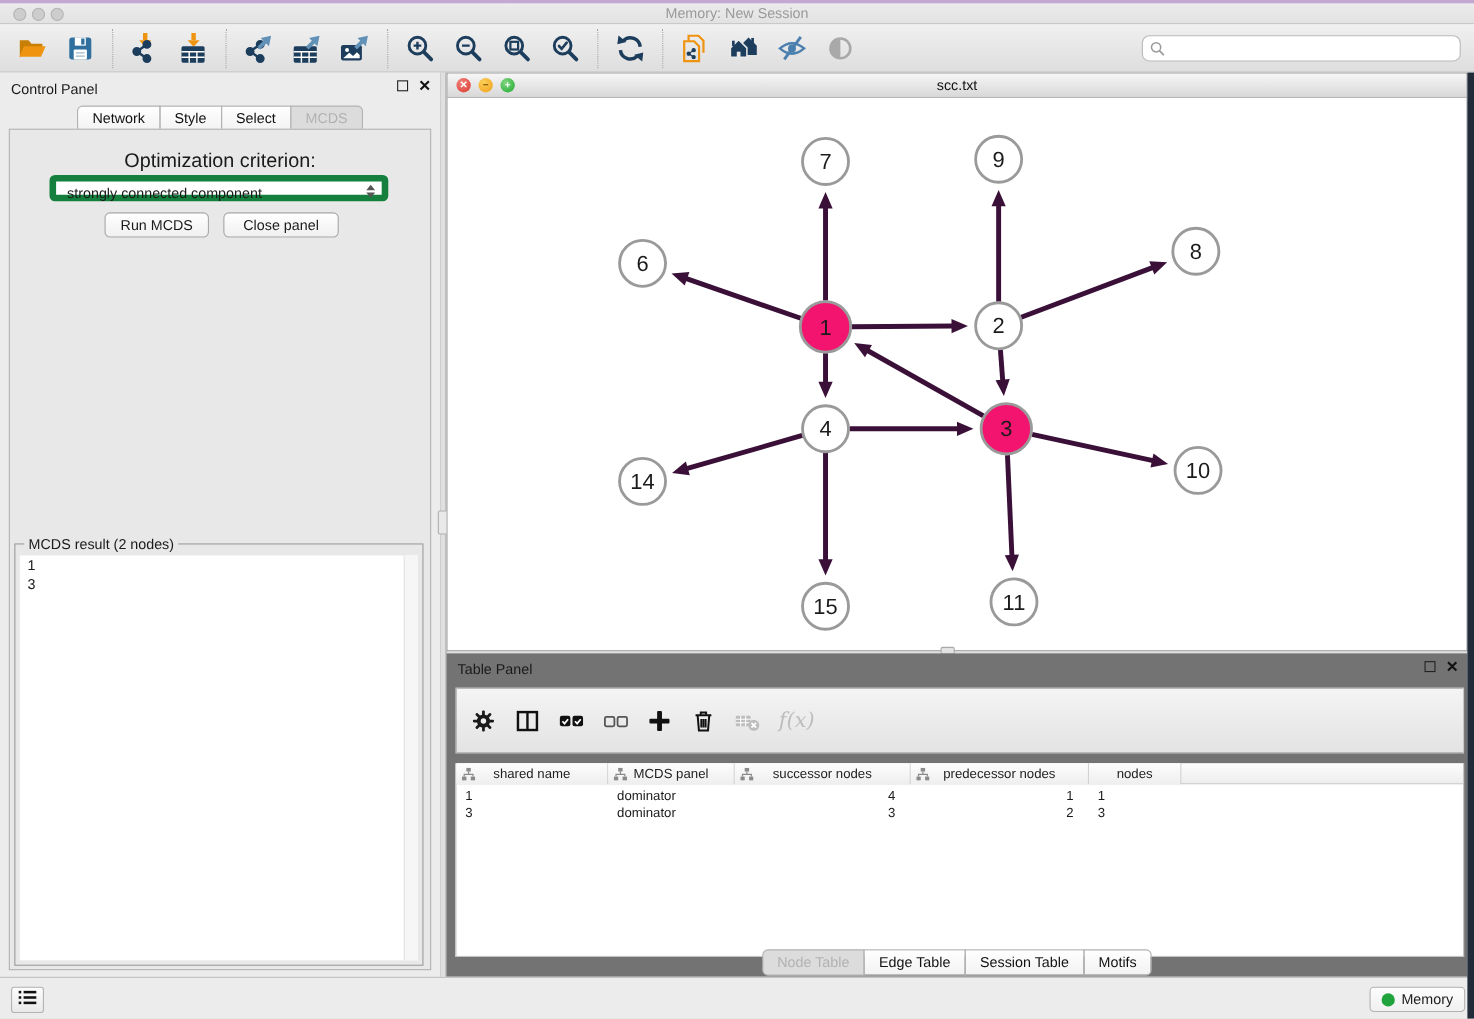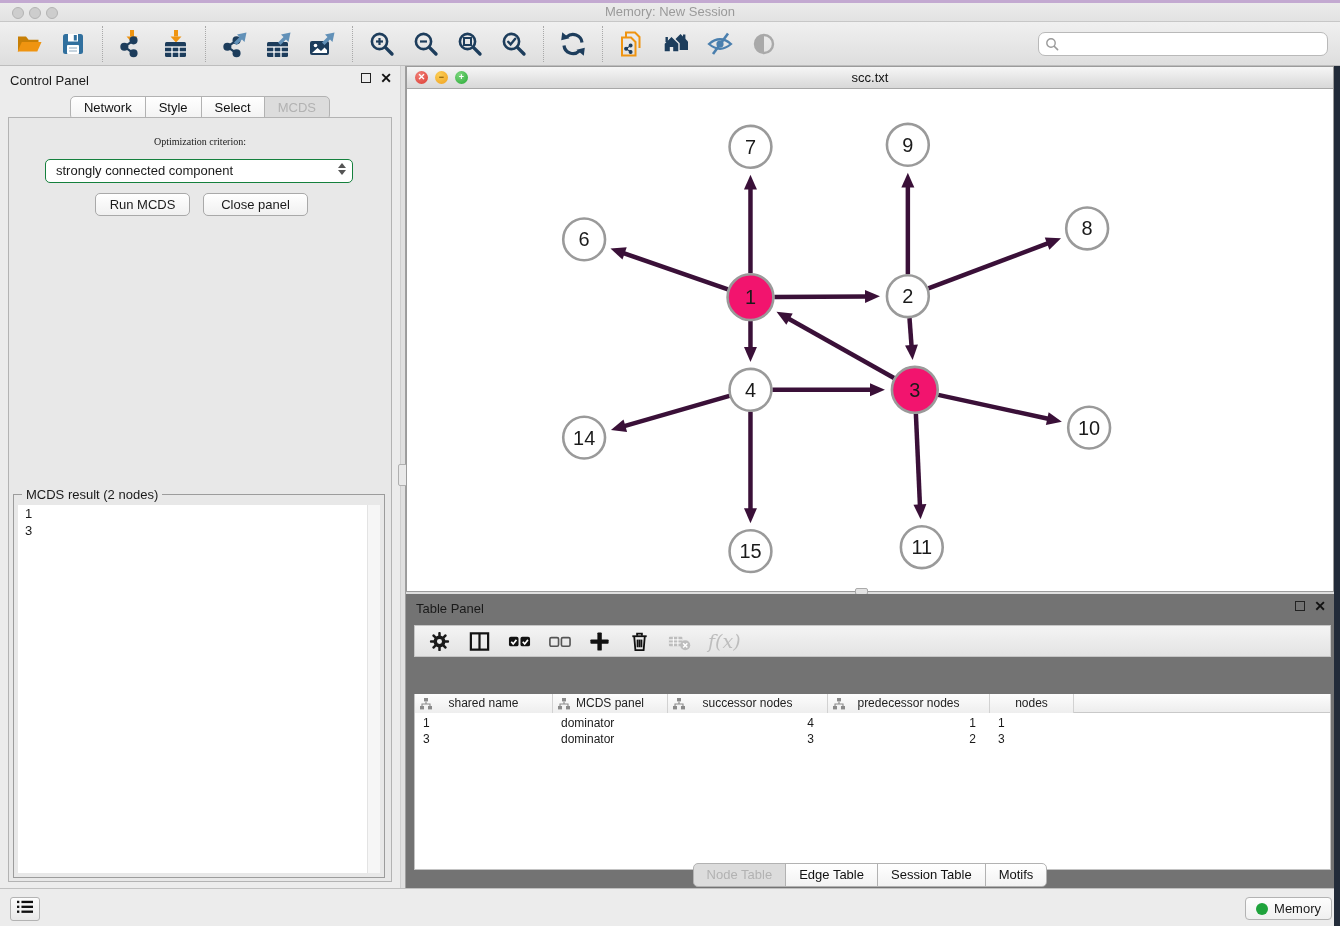--- a/index.html
+++ b/index.html
@@ -35,22 +35,22 @@
   .close-btn { font-size:14px; font-weight:bold; line-height:10px; color:#111; }
 
   .seg-tabs { display:flex; }
   .seg-tab { border:1px solid #b2b2b2; background:linear-gradient(#ffffff,#f2f2f2); font-size:13px; padding:3px 13px 4px; margin-left:-1px; color:#111; white-space:nowrap; }
   .seg-tab:first-child { border-radius:5px 0 0 5px; margin-left:0; }
   .seg-tab:last-child { border-radius:0 5px 5px 0; }
   .seg-tab.selected { background:#dcdcdc; color:#b2b2b2; }
   .cp-tabs { position:absolute; left:0; top:30px; width:100%; display:flex; justify-content:center; }
 
   .cp-body { position:absolute; left:8px; top:51px; width:384px; height:765px; background:#e8e8e8; border:1px solid #b3b3b3; }
-  .opt-label { position:absolute; left:0; top:18px; width:100%; text-align:center; font-size:10px;font-family:Liberation Serif, serif; }
-  .criterion-select { position:absolute; left:36px; top:41px; width:308px; height:24px; background:#fff; border:1px solid #15803d; border-radius:5px; font-size:13px; line-height:22px; padding-left:10px; }
+  .opt-label { position:absolute; left:0; top:18px; width:100%; text-align:center; font-size:18px; }
+  .criterion-select { position:absolute; left:36px; top:41px; width:308px; height:24px; background:#fff; border:6px solid #15803d; border-radius:5px; font-size:13px; line-height:22px; padding-left:10px; }
   .stepper { position:absolute; right:6px; top:3px; display:flex; flex-direction:column; gap:2px; align-items:center; }
   .stepper i { width:0; height:0; border-left:4px solid transparent; border-right:4px solid transparent; }
   .stepper i.up { border-bottom:5px solid #555; }
   .stepper i.dn { border-top:5px solid #555; }
   .cp-btn { position:absolute; top:75px; height:23px; background:linear-gradient(#ffffff,#f0f0f0); border:1px solid #a9a9a9; border-radius:5px; font-size:13px; text-align:center; line-height:21px; }
   .run-btn { left:86px; width:95px; }
   .closep-btn { left:194px; width:105px; }
 
   .result-group { position:absolute; left:4px; top:376px; width:372px; height:384px; border:1px solid #9c9c9c; }
   .result-legend { position:absolute; left:8px; top:-8px; background:#e8e8e8; padding:0 4px; font-size:13px; }
@@ -71,21 +71,21 @@
   .nw-light { width:13px; height:13px; border-radius:50%; font-size:9px; font-weight:bold; text-align:center; line-height:13px; }
   .nw-close { background:radial-gradient(circle at 35% 30%, #f08078, #dc3a31); color:#fff; }
   .nw-min   { background:radial-gradient(circle at 35% 30%, #fbce56, #f0a01e); color:#7a5200; }
   .nw-max   { background:radial-gradient(circle at 35% 30%, #7ed67e, #23a932); color:#fff; }
   .nw-canvas { position:absolute; left:0; top:22px; width:926px; height:502px; background:#fff; }
 
   .h-grip { position:absolute; left:449px; top:522px; width:13px; height:7px; background:#e3e3e3; border:1px solid #aaa; border-radius:2px; }
 
   
   .table-panel { position:absolute; left:0; top:528px; width:928px; height:294px; background:#737373; }
-  .tp-toolbar { position:absolute; left:8px; top:31px; width:917px; height:32px; background:linear-gradient(#f4f4f4,#e3e3e3); border:1px solid #c6c6c6; display:flex; align-items:center; gap:17px; padding-left:13px; }
+  .tp-toolbar { position:absolute; left:8px; top:31px; width:917px; height:60px; background:linear-gradient(#f4f4f4,#e3e3e3); border:1px solid #c6c6c6; display:flex; align-items:center; gap:17px; padding-left:13px; }
   .tp-btn { display:flex; align-items:center; justify-content:center; }
   .fx-label { font-family:"DejaVu Serif", serif; font-style:italic; font-size:19px; color:#bdbdbd; }
   .tp-table { position:absolute; left:8px; top:100px; width:917px; height:176px; background:#fff; border:1px solid #c3c3c3; border-top:none; }
   .tp-headrow { position:absolute; left:0; top:0; width:100%; height:19px; background:linear-gradient(#fdfdfd,#ededed); border-bottom:1px solid #c9c9c9; display:flex; }
   .th-cell { position:relative; height:19px; border-right:1px solid #d2d2d2; background:linear-gradient(#fdfdfd,#eeeeee); font-size:12px; text-align:center; line-height:18px; color:#222; }
   .th-icon { position:absolute; left:5px; top:3px; }
   .tp-row { display:flex; height:16px; font-size:12px; line-height:16px; }
   .td-cell { overflow:hidden; white-space:nowrap; }
   .tp-rows { position:absolute; left:0; top:21px; width:100%; }
   .tp-tabs { position:absolute; left:0; top:269px; width:100%; display:flex; justify-content:center; }

